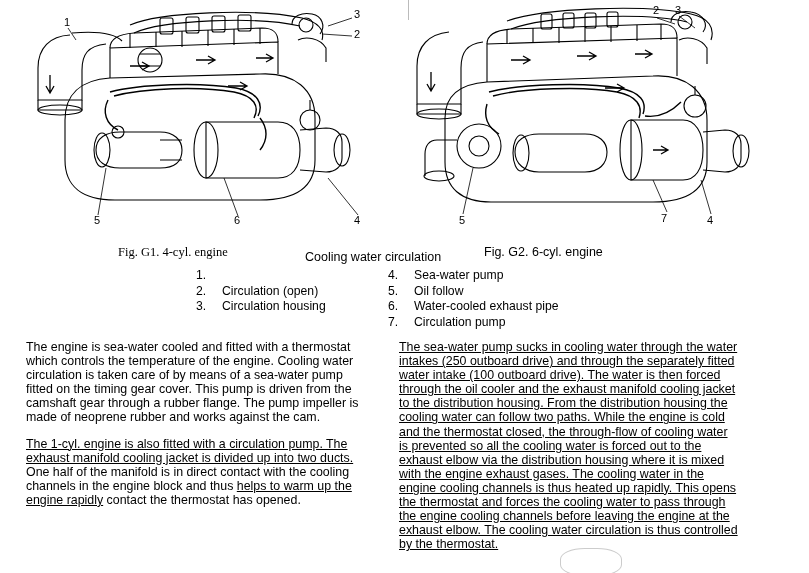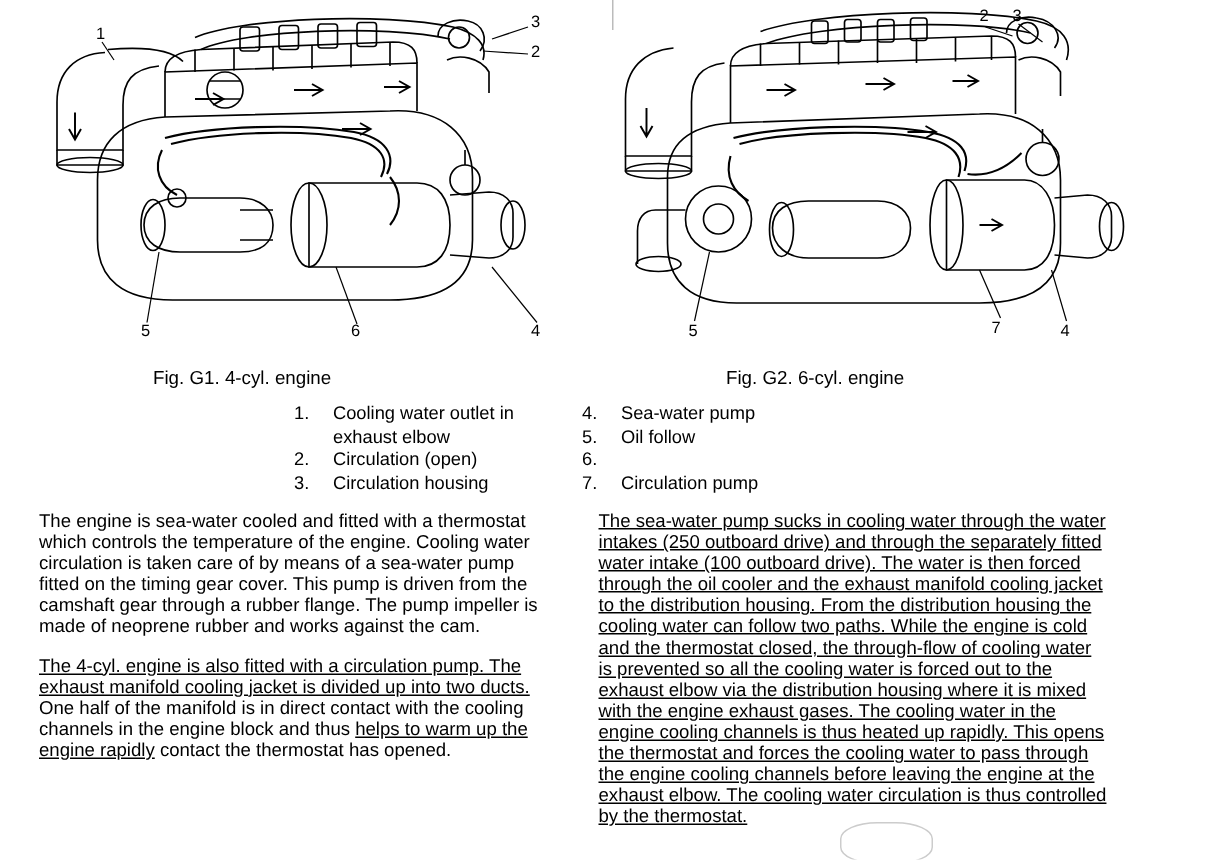--- a/index.html
+++ b/index.html
@@ -35,21 +35,21 @@
   .fig-right { left: 395px; width: 360px; height: 235px; }
 
   .fig svg { display: block; }
 
   
   .cap {
     position: absolute;
     font-size: 12.5px;
     white-space: nowrap;
   }
-  .cap-left { left: 102px; top: 245px; }
+  .cap-left { left: 118px; top: 245px; font-family: Liberation Serif, serif; }
   .cap-center { left: 305px; top: 250px; }
   .cap-right { left: 484px; top: 245px; }
 
   
   .legend {
     position: absolute;
     top: 268px;
     font-size: 12.2px;
     line-height: 15.5px;
   }
@@ -256,30 +256,27 @@
           <text x="258" y="14">2</text>
           <text x="280" y="14">3</text>
           <text x="312" y="224">4</text>
           <text x="64" y="224">5</text>
           <text x="266" y="222">7</text>
         </g>
       </svg>
     </div>
 
     <div class="cap cap-left">Fig. G1. 4-cyl. engine</div>
+    <div class="cap cap-center">Cooling water circulation</div>
     <div class="cap cap-right">Fig. G2. 6-cyl. engine</div>
   </div>
 
   <div class="legend legend-left">
     <div class="legend-row">
       <span class="legend-num">1.</span>
-      <span class="legend-text">
-        <span>Cooling water outlet in</span>
-        <span class="second-line">exhaust elbow</span>
-      </span>
     </div>
     <div class="legend-row">
       <span class="legend-num">2.</span>
       <span class="legend-text">Circulation (open)</span>
     </div>
     <div class="legend-row">
       <span class="legend-num">3.</span>
       <span class="legend-text">Circulation  housing</span>
     </div>
   </div>
@@ -288,30 +285,31 @@
     <div class="legend-row">
       <span class="legend-num">4.</span>
       <span class="legend-text">Sea-water pump</span>
     </div>
     <div class="legend-row">
       <span class="legend-num">5.</span>
       <span class="legend-text">Oil follow</span>
     </div>
     <div class="legend-row">
       <span class="legend-num">6.</span>
+      <span class="legend-text">Water-cooled exhaust pipe</span>
     </div>
     <div class="legend-row">
       <span class="legend-num">7.</span>
       <span class="legend-text">Circulation pump</span>
     </div>
   </div>
 
   <div class="cols">
     <div class="col col-left">
       <p>The engine is sea-water cooled and fitted with a thermostat which controls the temperature of the engine. Cooling water circulation is taken care of by means of a sea-water pump fitted on the timing gear cover. This pump is driven from the camshaft gear through a rubber flange. The pump impeller is made of neoprene rubber and works against the cam.</p>
-      <p><span class="u">The 4-cyl. engine is also fitted with a circulation pump. The exhaust manifold cooling jacket is divided up into two ducts.</span><span> One half of the manifold is in direct contact with the cooling channels in the engine block and thus </span><span class="u">helps to warm up the engine rapidly</span><span> contact the thermostat has opened.</span></p>
+      <p><span class="u">The 1-cyl. engine is also fitted with a circulation pump. The exhaust manifold cooling jacket is divided up into two ducts.</span><span> One half of the manifold is in direct contact with the cooling channels in the engine block and thus </span><span class="u">helps to warm up the engine rapidly</span><span> contact the thermostat has opened.</span></p>
     </div>
     <div class="col col-right">
       <p>The sea-water pump sucks in cooling water through the water intakes (250 outboard drive) and through the separately fitted water intake (100 outboard drive). The water is then forced through the oil cooler and the exhaust manifold cooling jacket to the distribution housing. From the distribution housing the cooling water can follow two paths. While the engine is cold and the thermostat closed, the through-flow of cooling water is prevented so all the cooling water is forced out to the exhaust elbow via the distribution housing where it is mixed with the engine exhaust gases. The cooling water in the engine cooling channels is thus heated up rapidly. This opens the thermostat and forces the cooling water to pass through the engine cooling channels before leaving the engine at the exhaust elbow. The cooling water circulation is thus controlled by the thermostat.</p>
     </div>
   </div>
 
 </div>
 
 </body></html>

